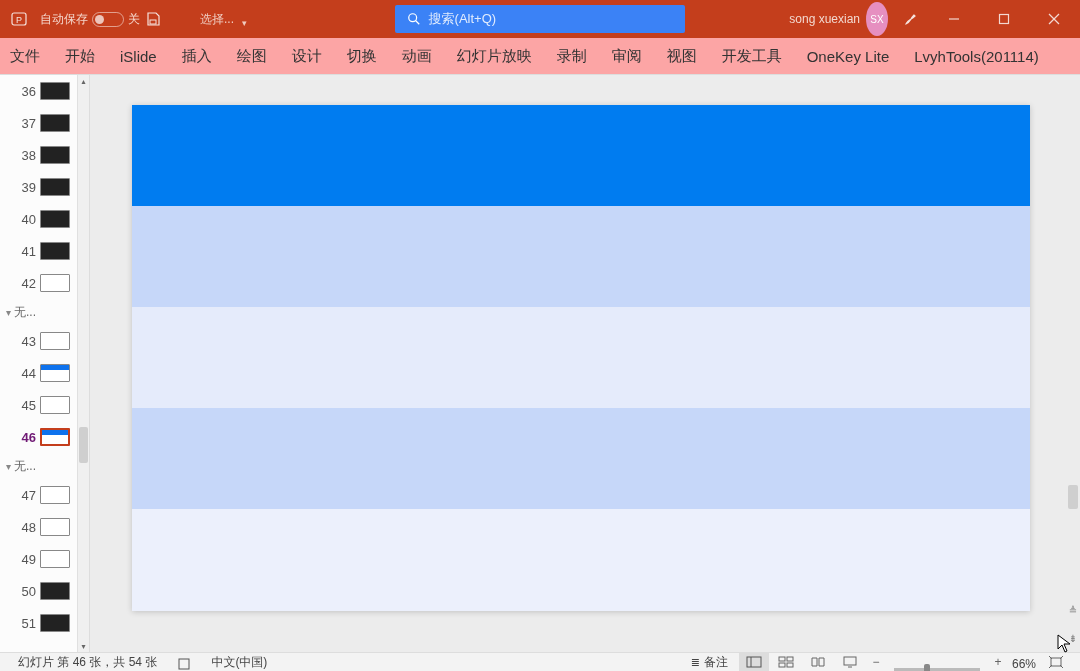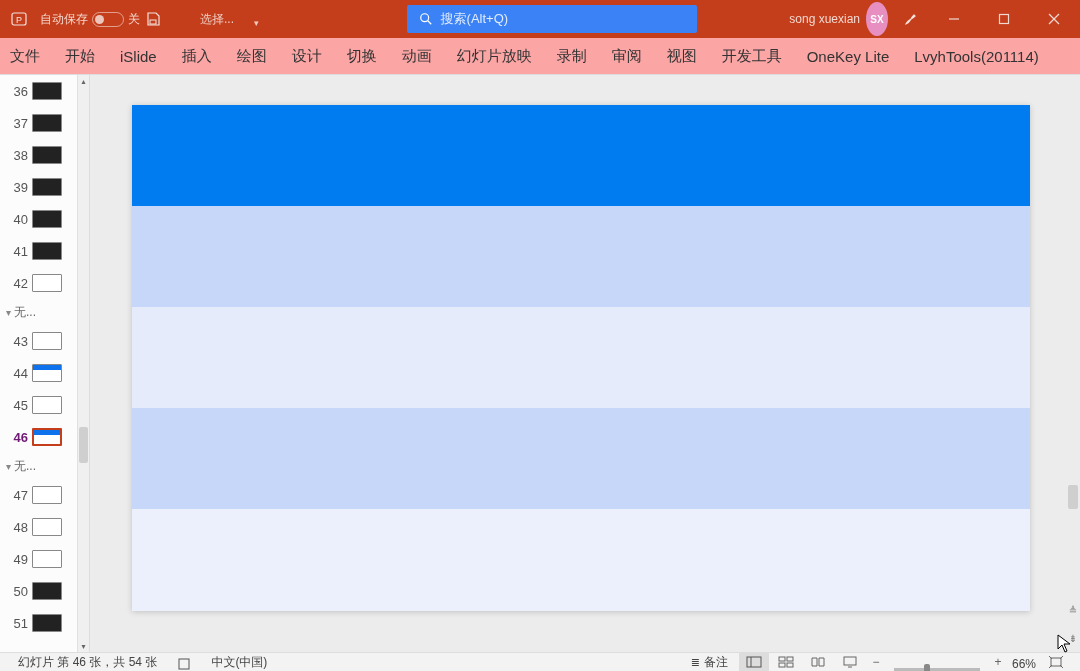--- a/index.html
+++ b/index.html
@@ -4,35 +4,35 @@
 <style>
 * { box-sizing: border-box; margin: 0; padding: 0; }
 body { font-family: "Microsoft YaHei", "Segoe UI", sans-serif; font-size: 13px; background: #f6f6f6; width: 1080px; height: 671px; overflow: hidden; position: relative; }
 
 .title-bar { height: 38px; background: #c43e1c; display: flex; align-items: center; color: #fff; padding: 0 6px; }
 .title-bar .ic { width: 20px; height: 20px; display: flex; align-items: center; justify-content: center; margin: 0 3px; opacity: 0.85; }
 .autosave { display: flex; align-items: center; gap: 4px; font-size: 12px; margin-left: 8px; color: #f5d6cb; }
 .switch { width: 32px; height: 15px; border: 1px solid rgba(255,255,255,0.5); border-radius: 8px; position: relative; }
 .switch::after { content: ""; position: absolute; width: 9px; height: 9px; border-radius: 50%; background: rgba(255,255,255,0.7); top: 2px; left: 2px; }
 .save-icon { margin-left: 10px; }
-.select-label { margin-left: 34px; font-size: 12px; color: #f0ccc0; display: flex; align-items: flex-end; gap: 20px; }
+.select-label { margin-left: 34px; font-size: 12px; color: #f0ccc0; display: flex; align-items: flex-end; gap: 8px; }
 .search-box { height: 28px; background: #3b82f6; margin-left: 148px; width: 290px; display: flex; align-items: center; padding: 0 12px; color: #fff; font-size: 13px; border-radius: 2px; }
 .title-right { margin-left: auto; display: flex; align-items: center; gap: 10px; }
 .user { display: flex; align-items: center; gap: 6px; font-size: 12px; color: #f3d8cf; }
-.avatar { width: 22px; height: 34px; border-radius: 50%; background: #e68fc0; color: #fff; display: flex; align-items: center; justify-content: center; font-size: 10px; font-weight: 700; }
+.avatar { width: 22px; height: 34px; border-radius: 50%; background: #e68fc0; color: #fff; display: flex; align-items: center; justify-content: center; font-size: 10px; font-weight: 400; }
 .win-btn { width: 40px; height: 28px; display: flex; align-items: center; justify-content: center; opacity: 0.8; }
 
 .ribbon-tabs { height: 37px; background: #fca5a5; display: flex; align-items: center; padding: 0 8px; gap: 21px; border-bottom: 1px solid #ddd; font-size: 15px; color: #333; }
 .ribbon-tabs .tab { padding: 6px 2px; white-space: nowrap; }
 .ribbon-tabs .spacer { flex: 1; }
 
 .workspace { display: flex; height: 577px; background: #f3f3f3; }
 .thumbs-pane { width: 90px; background: #fcfcfc; border-right: 1px solid #ddd; position: relative; overflow: hidden; }
 .thumbs-inner { position: absolute; left: 0; right: 12px; top: 0; }
-.thumb-row { display: flex; align-items: center; height: 32px; padding-left: 10px; }
+.thumb-row { display: flex; align-items: center; height: 32px; padding-left: 18px; }
 .thumb-num { width: 18px; text-align: right; font-size: 13px; color: #555; margin-right: 4px; }
 .thumb-num.current { color: #701a75; font-weight: 600; }
 .thumb-img { width: 30px; height: 18px; border: 1px solid #888; border-radius: 1px; background: #222; position: relative; overflow: hidden; }
 .thumb-img.current { border: 2px solid #c43e1c; }
 .thumb-img.white { background: #fff; }
 .thumb-img.blue-top::before { content: ""; position: absolute; top: 0; left: 0; right: 0; height: 5px; background: #0e72ed; }
 .section-row { height: 26px; display: flex; align-items: center; padding-left: 6px; font-size: 12px; color: #666; }
 .section-row::before { content:"▾"; font-size:10px; margin-right:3px; color:#888;}
 .thumbs-scroll { position: absolute; right: 0; top: 0; bottom: 0; width: 12px; background: #f0f0f0; border-left:1px solid #e0e0e0; }
 .scroll-btn { height: 12px; display:flex; align-items:center; justify-content:center; color:#666; font-size:8px; }

